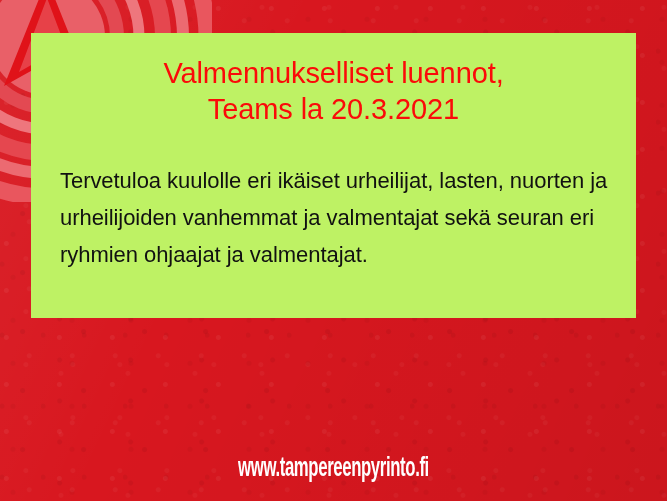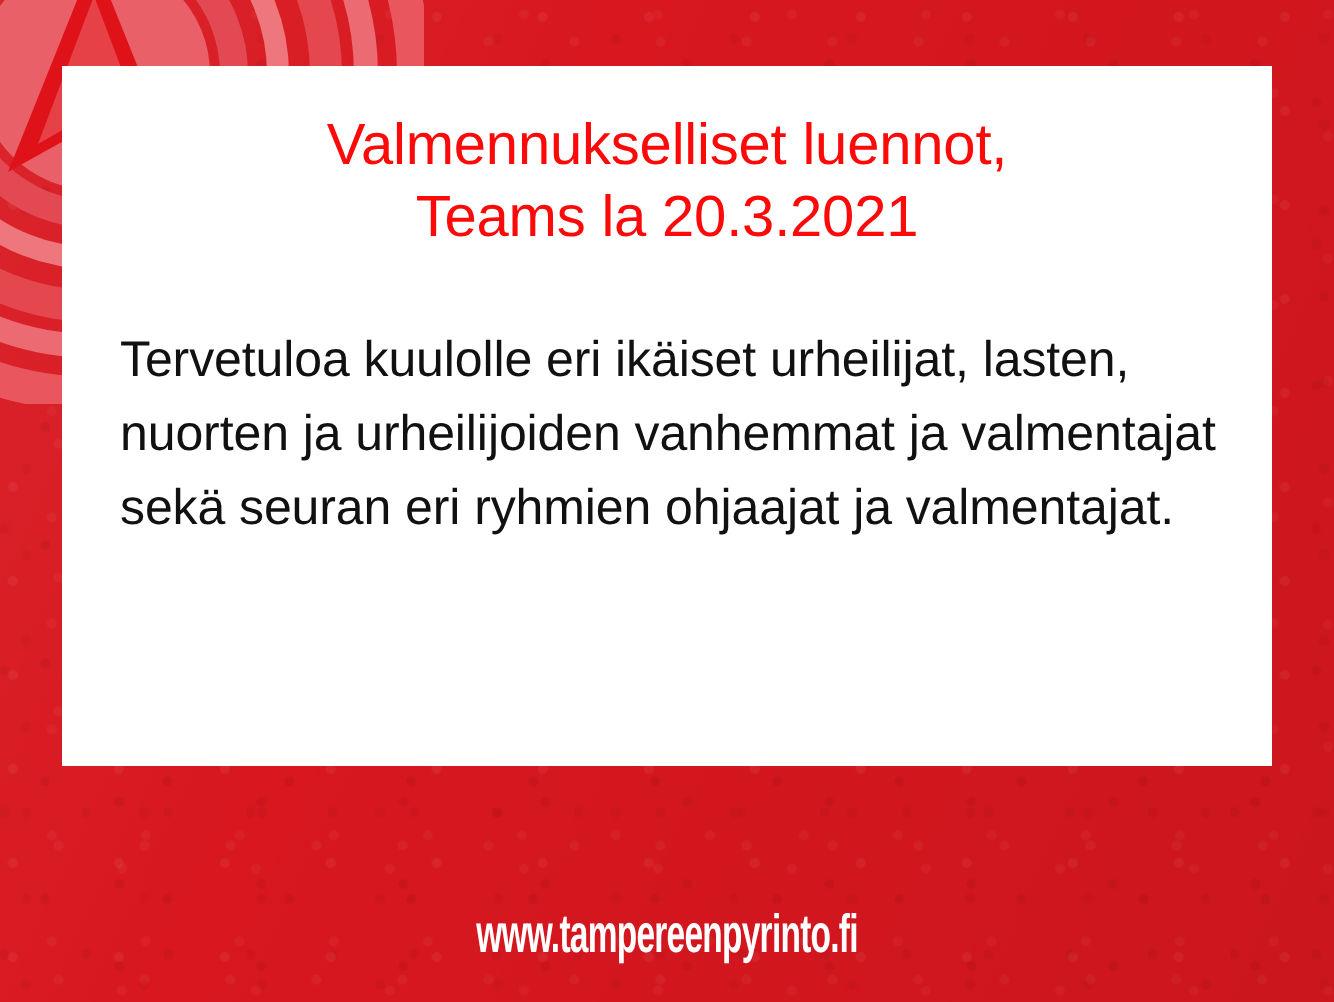--- a/index.html
+++ b/index.html
@@ -54,41 +54,41 @@
     pointer-events: none;
   }
   .emblem svg { display: block; width: 100%; height: 100%; }
 
   
   .card {
     position: absolute;
     left: 31px;
     top: 33px;
     width: 605px;
-    height: 350px;
-    background: #ffffff;
+    height: 285px;
+    background: #bef264;
   }
 
   .title {
     margin: 0;
     padding: 22px 26px 0 26px;
     text-align: center;
     color: #fb0a09;
     font-size: 29px;
     line-height: 36px;
     font-weight: 400;
     letter-spacing: -0.1px;
     white-space: pre-line;
   }
 
   .body-text {
     margin: 0;
     padding: 35px 18px 0 29px;
     color: #111111;
-    font-size: 25px;
+    font-size: 22px;
     line-height: 37px;
     font-weight: 400;
     letter-spacing: -0.05px;
   }
 
   
   .footer-url {
     position: absolute;
     left: 0;
     right: 0;

